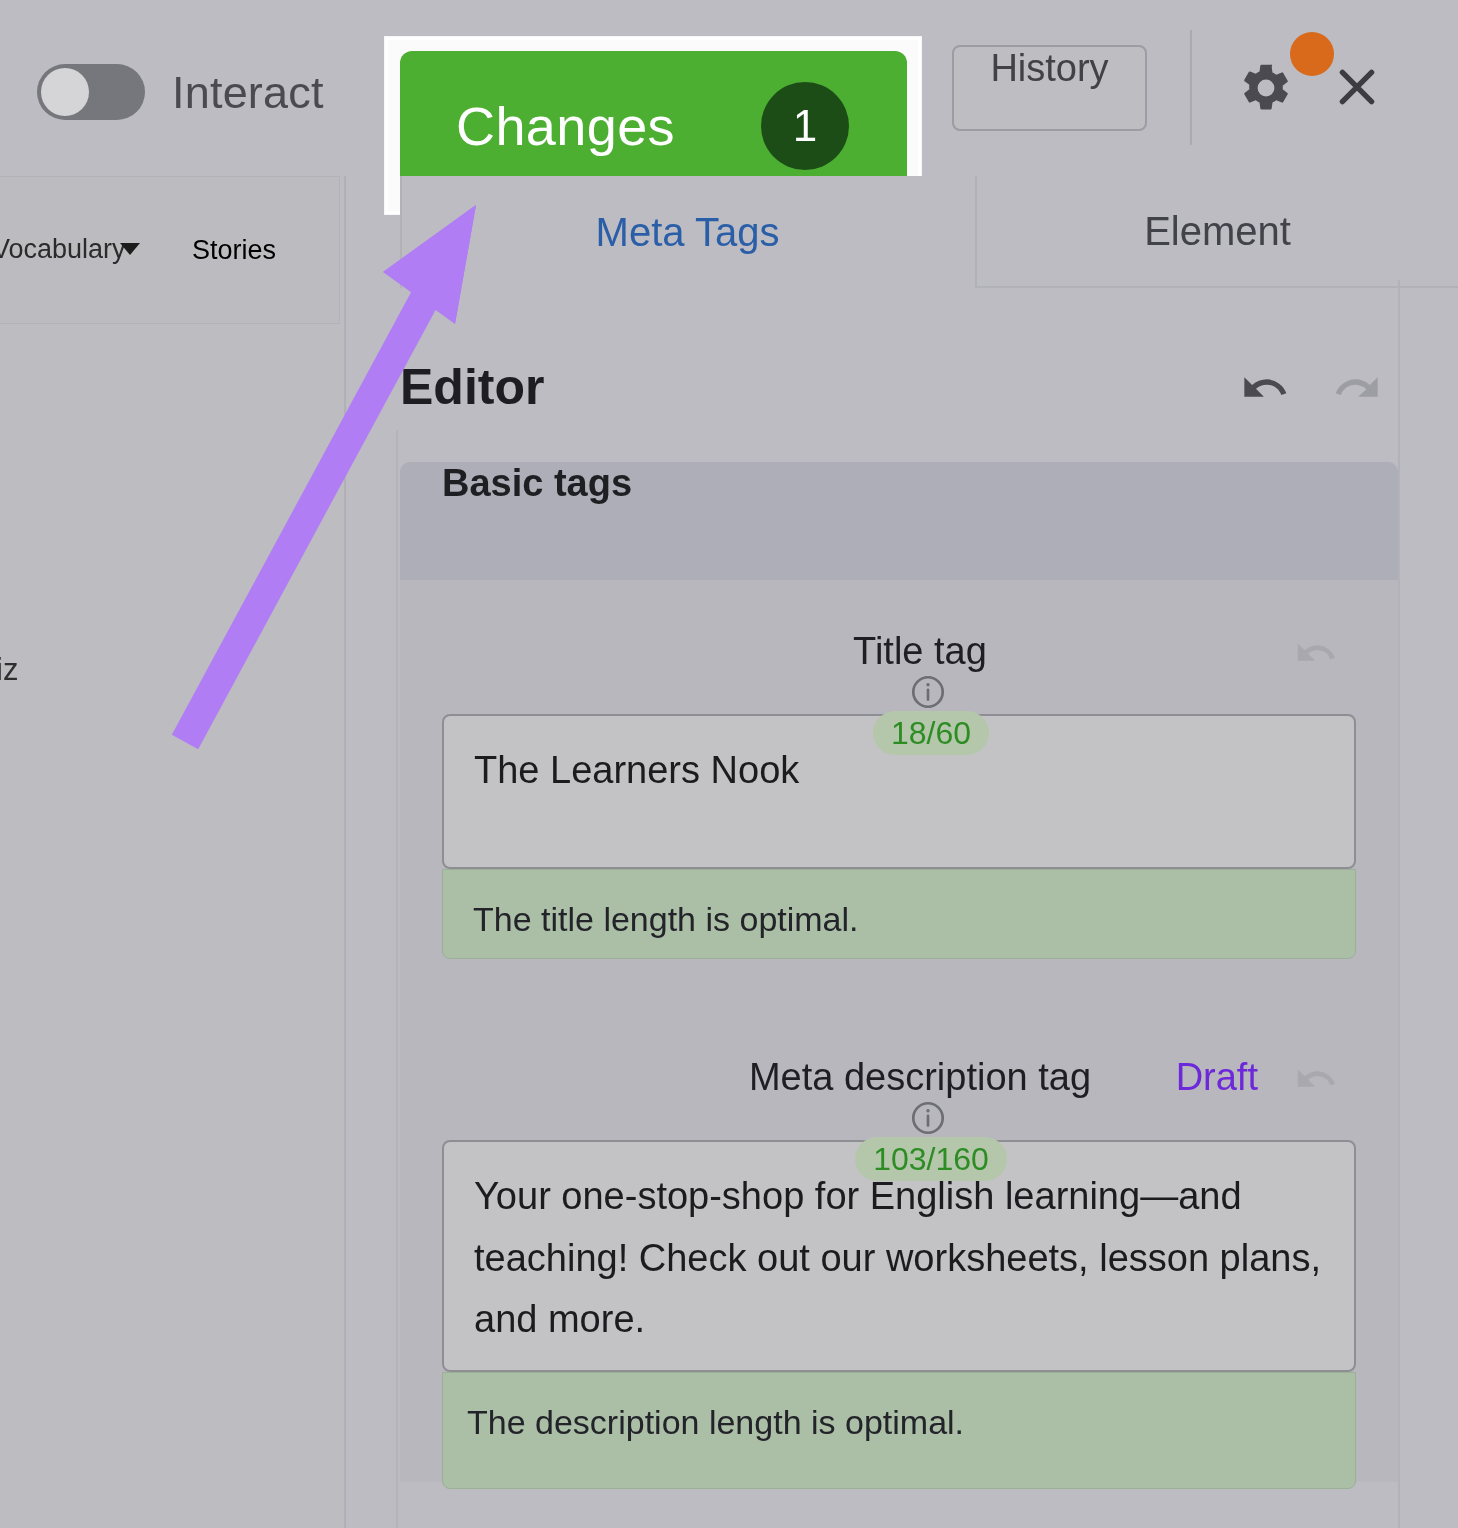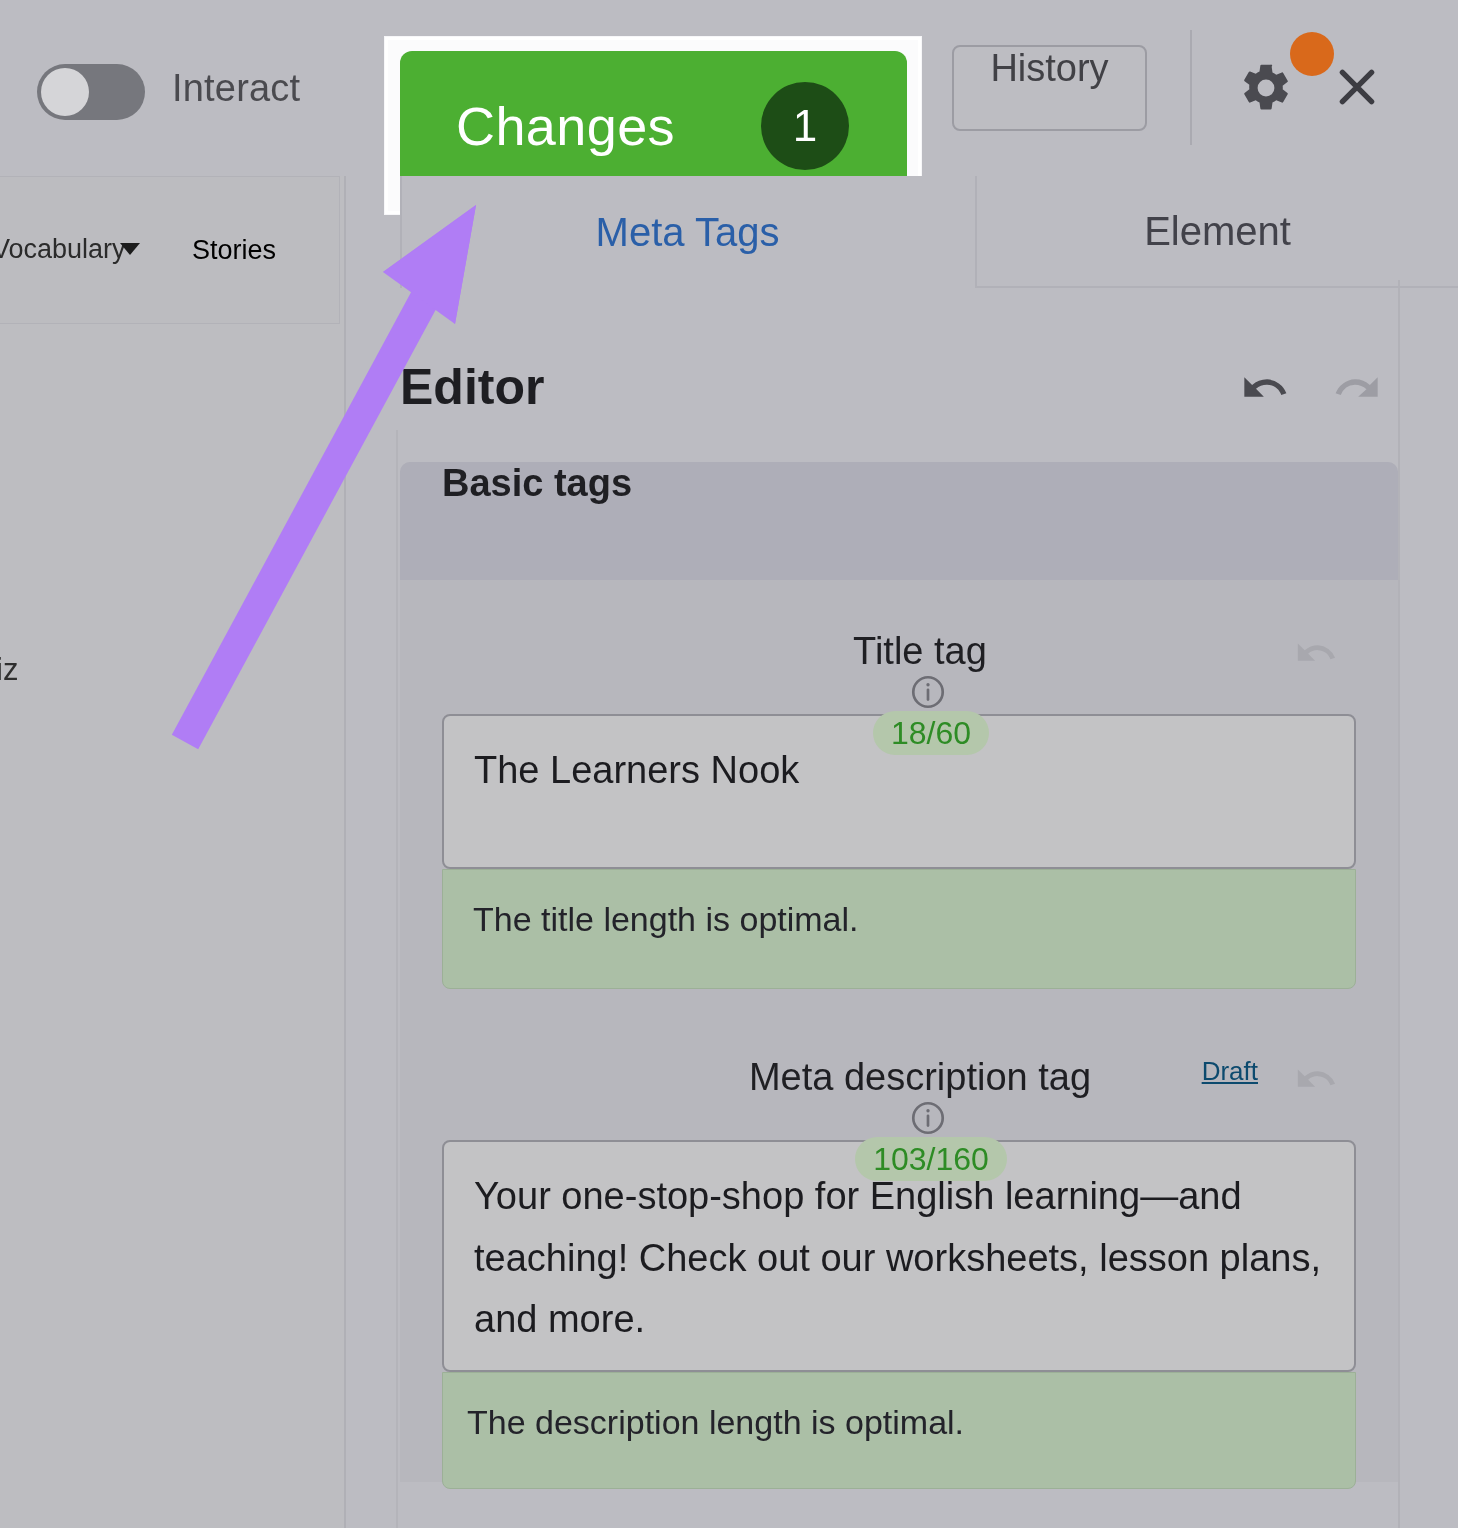--- a/index.html
+++ b/index.html
@@ -95,21 +95,21 @@
   .toggle-knob {
     position: absolute;
     left: 4px; top: 4px;
     width: 48px; height: 48px;
     border-radius: 50%;
     background: #d5d5d8;
   }
   .interact-label {
     position: absolute;
     left: 172px; top: 67px;
-    font-size: 38px;
+    font-size: 45px;
     color: #4a4a4f;
     letter-spacing: 0.2px;
   }
 
   
   .changes-highlight {
     position: absolute;
     left: 385px; top: 37px;
     width: 536px; height: 177px;
     background: #fbfbfc;
@@ -306,23 +306,22 @@
     color: #2e8c25;
     font-size: 32px;
     line-height: 1;
     display: flex;
     align-items: center;
     height: 46px;
   }
   .draft-label {
     position: absolute;
     right: 140px;
-    font-size: 26px;
-    color: #0c4a6e;
-    text-decoration: underline;
+    font-size: 38px;
+    color: #6d28d9;
   }
   .revert-icon {
     position: absolute;
     right: 58px;
     width: 46px; height: 46px;
   }
   .revert-icon-title {
     position: absolute;
     right: 58px;
     width: 46px; height: 46px;
@@ -345,21 +344,21 @@
   .hint {
     margin: 0 42px;
     width: 914px;
     background: #abbfa6;
     border: 1px solid #9cb097;
     border-radius: 0 0 8px 8px;
     padding: 30px 30px;
     font-size: 34px;
     color: #23232a;
   }
-  .hint-title { height: 120px; }
+  .hint-title { height: 90px; }
   .hint-desc  { height: 117px; padding-left: 24px; }
 
   
   .arrow {
     position: absolute;
     left: 0; top: 0;
     width: 1458px; height: 1528px;
     pointer-events: none;
   }
 </style>

